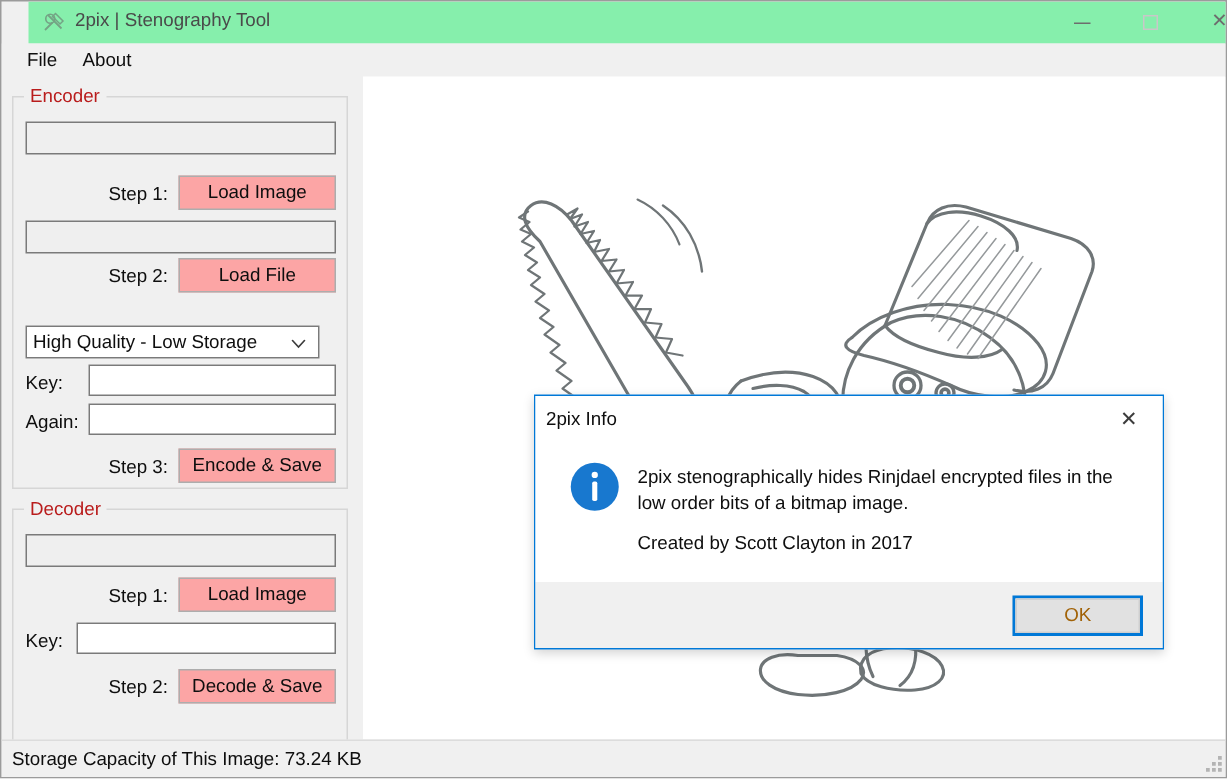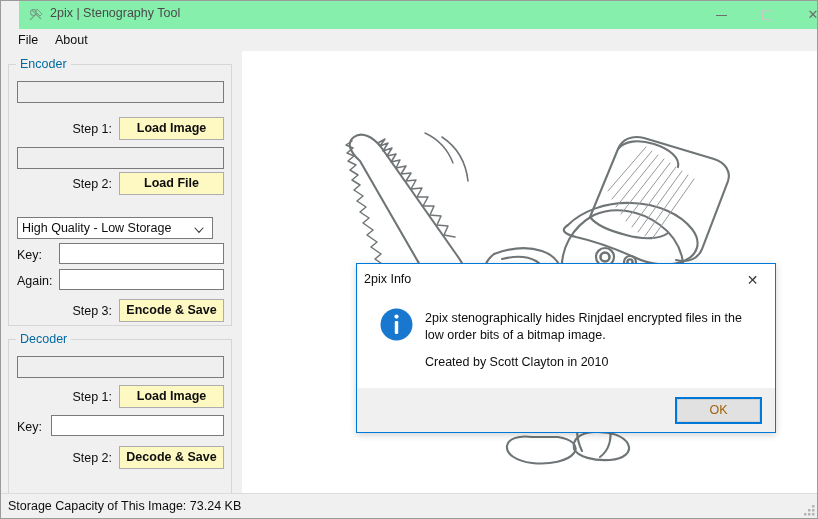--- a/index.html
+++ b/index.html
@@ -111,21 +111,21 @@
     position: absolute;
     border: 1px solid #d6d6d6;
     box-sizing: border-box;
   }
   .groupbox .gb-title {
     position: absolute;
     top: -8px; left: 7px;
     background: #f0f0f0;
     padding: 0 4px;
     font-size: 12.5px;
-    color: #0369a1;
+    color: #b91c1c;
     white-space: nowrap;
   }
   #gb-encoder { left: 7px; top: 13px; width: 224px; height: 262px; }
   #gb-decoder { left: 7px; top: 278px; width: 224px; height: 175px; margin-top: 10px; }
 
   .ro-textbox {
     position: absolute;
     background: #efefef;
     border: 1px solid #7a7a7a;
     box-sizing: border-box;
@@ -133,32 +133,31 @@
   }
   .textbox {
     position: absolute;
     background: #ffffff;
     border: 1px solid #7a7a7a;
     box-sizing: border-box;
     height: 21px;
   }
   .btn {
     position: absolute;
-    background: #fef9c3;
+    background: #fca5a5;
     border: 1px solid #adadad;
     box-sizing: border-box;
     height: 23px;
     font-family: "Liberation Sans", sans-serif;
     font-size: 12.5px;
     color: #0e0e0e;
     text-align: center;
     line-height: 21px;
     padding: 0;
     cursor: default;
-    font-weight: bold;
   }
   .lbl {
     position: absolute;
     font-size: 12.5px;
     color: #0e0e0e;
     white-space: nowrap;
     line-height: 14px;
   }
   .lbl.right { text-align: right; }
 
@@ -499,21 +498,21 @@
 
     <div class="dlg-body">
       <span class="info-icon">
         <svg width="33" height="33" viewBox="0 0 33 33">
           <circle cx="16.5" cy="16.5" r="16" fill="#1878cf"></circle>
           <rect x="14.8" y="13" width="3.4" height="13" rx="1.2" fill="#ffffff"></rect>
           <circle cx="16.5" cy="8.6" r="2.1" fill="#ffffff"></circle>
         </svg>
       </span>
       <div class="dlg-msg">2pix stenographically hides Rinjdael encrypted files in the low order bits of a bitmap image.</div>
-      <div class="dlg-msg2">Created by Scott Clayton in 2010</div>
+      <div class="dlg-msg2">Created by Scott Clayton in 2017</div>
     </div>
 
     <div class="dlg-footer">
       <div class="dlg-ok-wrap">
         <button class="dlg-ok">OK</button>
       </div>
     </div>
   </div>
 
 </div>

